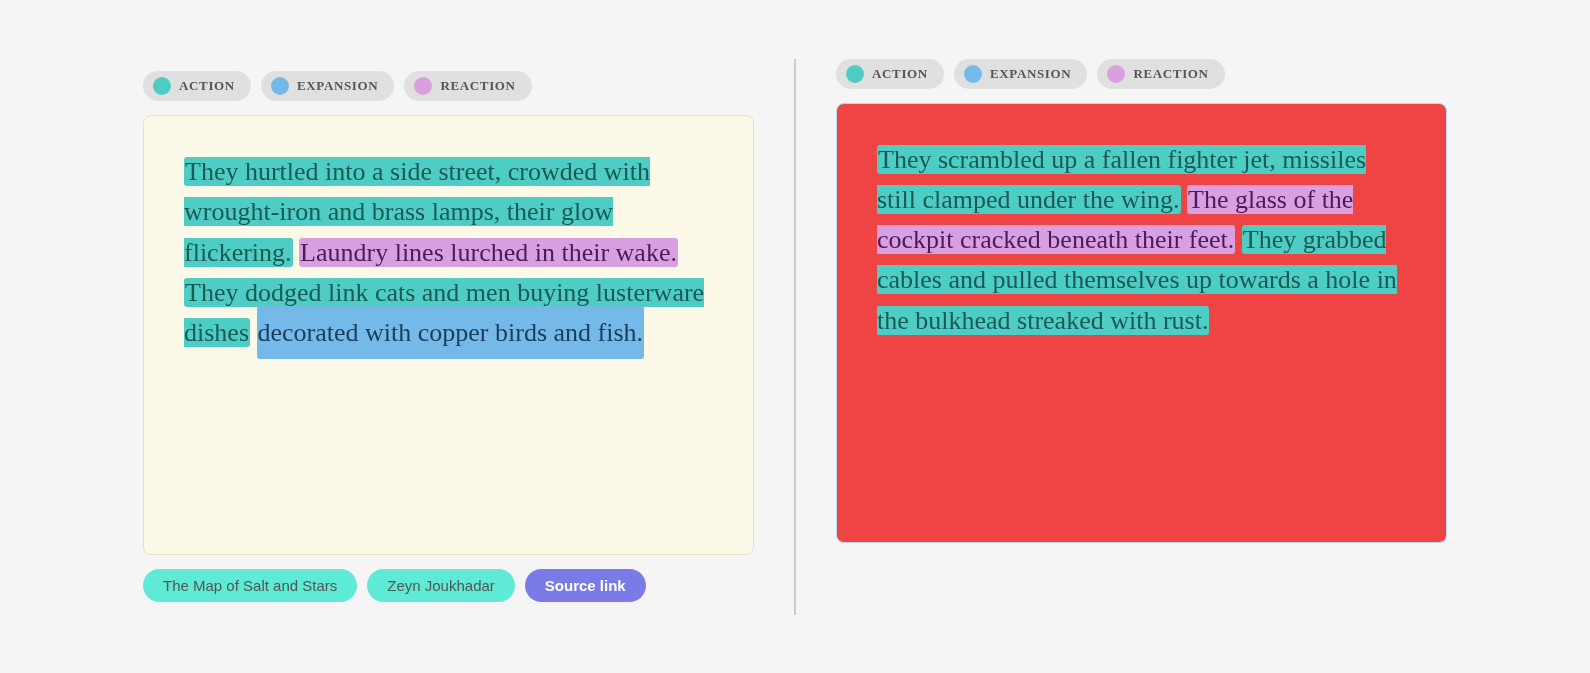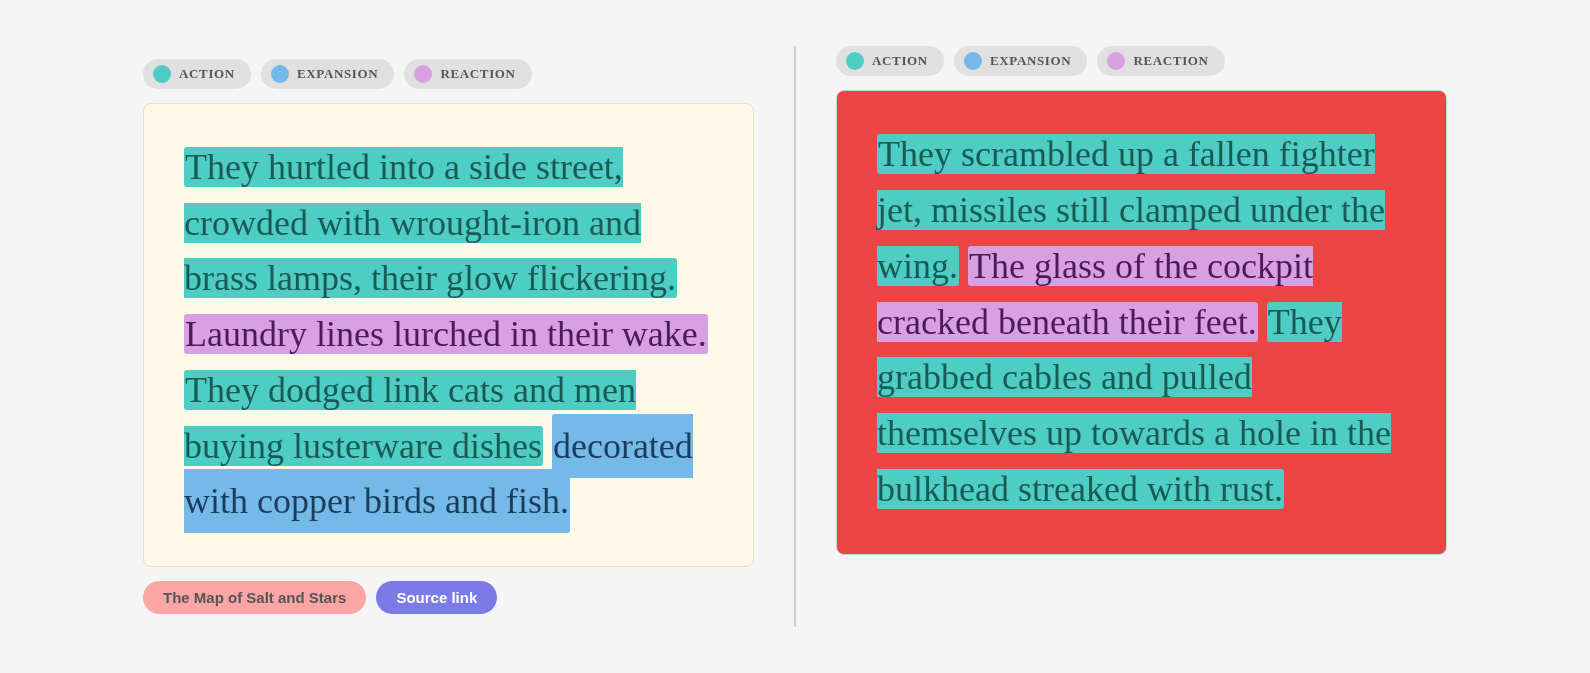--- a/index.html
+++ b/index.html
@@ -47,21 +47,21 @@
       height: 18px;
       border-radius: 50%;
       flex-shrink: 0;
     }
     .dot-action { background: #4ecdc4; }
     .dot-expansion { background: #74b9e8; }
     .dot-reaction { background: #d9a0e0; }
     .text-box {
       border-radius: 8px;
       padding: 36px 40px;
-      font-size: 36px;
+      font-size: 26px;
       line-height: 1.55;
       font-weight: 400;
       min-height: 440px;
     }
     .text-box-left {
       background: #fdf9e8;
       border: 1.5px solid #e8e0c0;
     }
     .text-box-right {
       background: #ef4444;
@@ -85,27 +85,26 @@
       border-radius: 3px;
       padding: 0 1px;
     }
     .footer-row {
       display: flex;
       gap: 10px;
       align-items: center;
       flex-wrap: wrap;
     }
     .footer-pill {
-      background: #fca5a5;
+      background: #5eead4;
       border-radius: 20px;
       padding: 8px 20px;
       font-size: 15px;
       color: #555;
       font-family: sans-serif;
-      font-weight: bold;
     }
     .footer-pill-blue {
       background: #7b7be8;
       color: #ffffff;
       font-weight: 600;
     }
     .divider {
       width: 2px;
       background: #ccc;
       align-self: stretch;
@@ -144,20 +143,23 @@
       <span class="hl-action">They dodged link cats and men
 buying lusterware dishes</span>
       <span class="hl-expansion"> decorated
 with copper birds and fish.</span>
     </div>
 
     <div class="footer-row">
       <div class="footer-pill">
         <span>The Map of Salt and Stars</span>
       </div>
+      <div class="footer-pill">
+        <span>Zeyn Joukhadar</span>
+      </div>
       <div class="footer-pill footer-pill-blue">
         <span>Source link</span>
       </div>
     </div>
   </div>
 
   <div class="divider"></div>
 
   <div class="panel">
 

